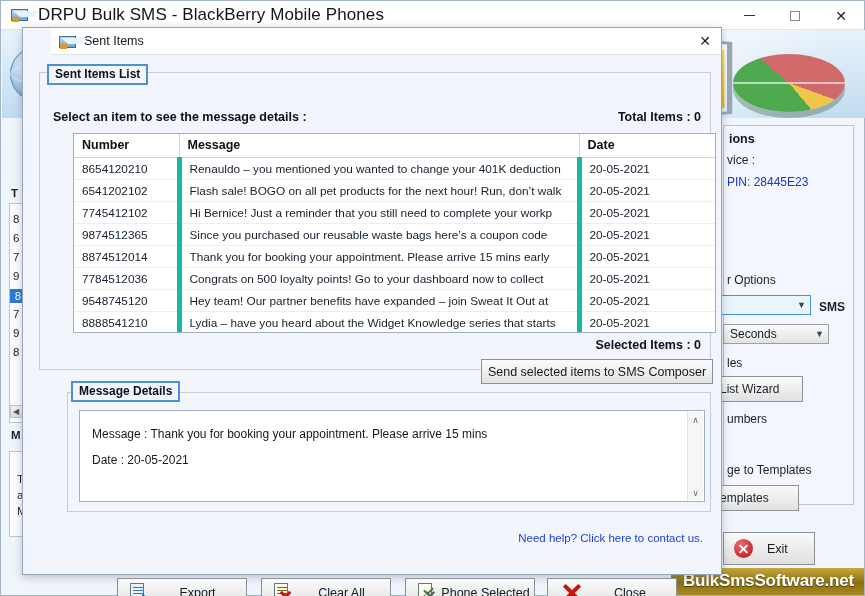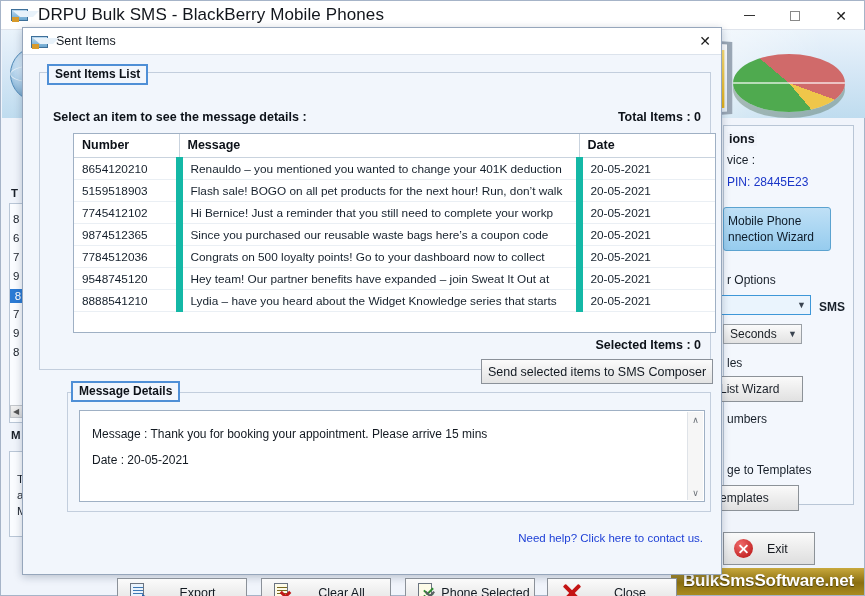--- a/index.html
+++ b/index.html
@@ -162,21 +162,21 @@
     padding: 5px 0 0 4px;
     line-height: 16px;
   }
   .opt-combo {
     position: absolute; height: 20px; box-sizing: border-box;
     font-size: 12px; color: #1a1f25;
     display: flex; align-items: center; justify-content: space-between;
     padding: 0 4px 0 6px;
   }
   .combo-blue { left: 716px; top: 294px; width: 94px; background: #eaf4fd; border: 1px solid #3e97d8; }
-  .combo-grey { left: 722px; top: 323px; width: 79px; background: linear-gradient(#fbfbfb,#e2e2e2); border: 1px solid #9aa0a6; }
+  .combo-grey { left: 722px; top: 323px; width: 106px; background: linear-gradient(#fbfbfb,#e2e2e2); border: 1px solid #9aa0a6; }
   .chev { font-size: 9px; color: #3a4450; }
   .opt-grey-btn {
     position: absolute; height: 26px; box-sizing: border-box;
     background: linear-gradient(#fafafa,#e1e1e1);
     border: 1px solid #8c9298;
     font-size: 12px; color: #1b2129;
     display: flex; align-items: center; padding-left: 6px;
   }
   .btn-listwiz { left: 712px; top: 375px; width: 90px; }
   .btn-templ   { left: 712px; top: 484px; width: 86px; }
@@ -235,20 +235,21 @@
   }
 
   
   .dialog {
     position: absolute; left: 22px; top: 27px;
     width: 700px; height: 548px;
     background: #f2f6fc;
     border: 1px solid #96a6bb;
     box-sizing: border-box;
     box-shadow: 0 2px 8px rgba(20,40,70,.25);
+    padding-left: 28px;
   }
   .dlg-titlebar {
     height: 26px; background: #ffffff;
     border-bottom: 1px solid #dce3ec;
     display: flex; align-items: center;
     position: relative;
   }
   .dlg-ico { margin-left: 8px; margin-right: 8px; position: relative; width: 17px; height: 14px; }
   .dlg-title { font-size: 12.5px; color: #131920; }
   .dlg-close {
@@ -297,21 +298,21 @@
     text-align: left; padding: 4px 0 5px 8px;
     border-bottom: 1px solid #c9d3de;
     border-right: 1px solid #c9d3de;
     background: #ffffff;
   }
   table.grid th:last-child { border-right: none; }
   table.grid td {
     font-size: 11.8px; color: #15202c;
     padding: 2px 0 2px 8px;
     border-bottom: 1px solid #eaeff4;
-    border-right: 7px solid #14b8a6;
+    border-right: 5px solid #14b8a6;
     white-space: nowrap; overflow: hidden; text-overflow: clip;
     height: 17px;
   }
   table.grid td:last-child { border-right: none; }
   col.c-num  { width: 105px; }
   col.c-msg  { width: 400px; }
   col.c-date { width: 138px; }
 
   .sel-row {
     position: absolute; left: 30px; top: 310px; width: 648px;
@@ -466,24 +467,20 @@
             <div class="pie-sep"></div>
         </div>
       </div>
     </div>
 
     <div class="opt-panel"></div>
     <div class="opt-legend">ions</div>
     <div class="opt-line" style="left:726px; top:152px;">vice :</div>
     <div class="opt-line blue" style="left:726px; top:174px;">PIN: 28445E23</div>
 
-    <div class="opt-btn-blue">
-      <div>Mobile Phone</div>
-      <div>nnection  Wizard</div>
-    </div>
 
     <div class="opt-line" style="left:726px; top:272px;">r Options</div>
     <div class="opt-combo combo-blue">
       <span></span>
       <span class="chev">▼</span>
     </div>
     <div class="opt-line" style="left:818px; top:299px; font-weight:bold;">SMS</div>
     <div class="opt-combo combo-grey">
       <span>Seconds</span>
       <span class="chev">▼</span>
@@ -558,32 +555,37 @@
             <th>Date</th>
           </tr>
         </thead>
         <tbody id="grid-body">
             <tr>
               <td>8654120210</td>
               <td>Renauldo – you mentioned you wanted to change your 401K deduction</td>
               <td>20-05-2021</td>
             </tr>
             <tr>
-              <td>5159518903</td>
+              <td>6541202102</td>
               <td>Flash sale! BOGO on all pet products for the next hour! Run, don’t walk</td>
               <td>20-05-2021</td>
             </tr>
             <tr>
               <td>7745412102</td>
               <td>Hi Bernice! Just a reminder that you still need to complete your workp</td>
               <td>20-05-2021</td>
             </tr>
             <tr>
               <td>9874512365</td>
               <td>Since you purchased our reusable waste bags here’s a coupon code</td>
+              <td>20-05-2021</td>
+            </tr>
+            <tr>
+              <td>8874512014</td>
+              <td>Thank you for booking your appointment. Please arrive 15 mins early</td>
               <td>20-05-2021</td>
             </tr>
             <tr>
               <td>7784512036</td>
               <td>Congrats on 500 loyalty points! Go to your dashboard now to collect</td>
               <td>20-05-2021</td>
             </tr>
             <tr>
               <td>9548745120</td>
               <td>Hey team! Our partner benefits have expanded – join Sweat It Out at</td>

